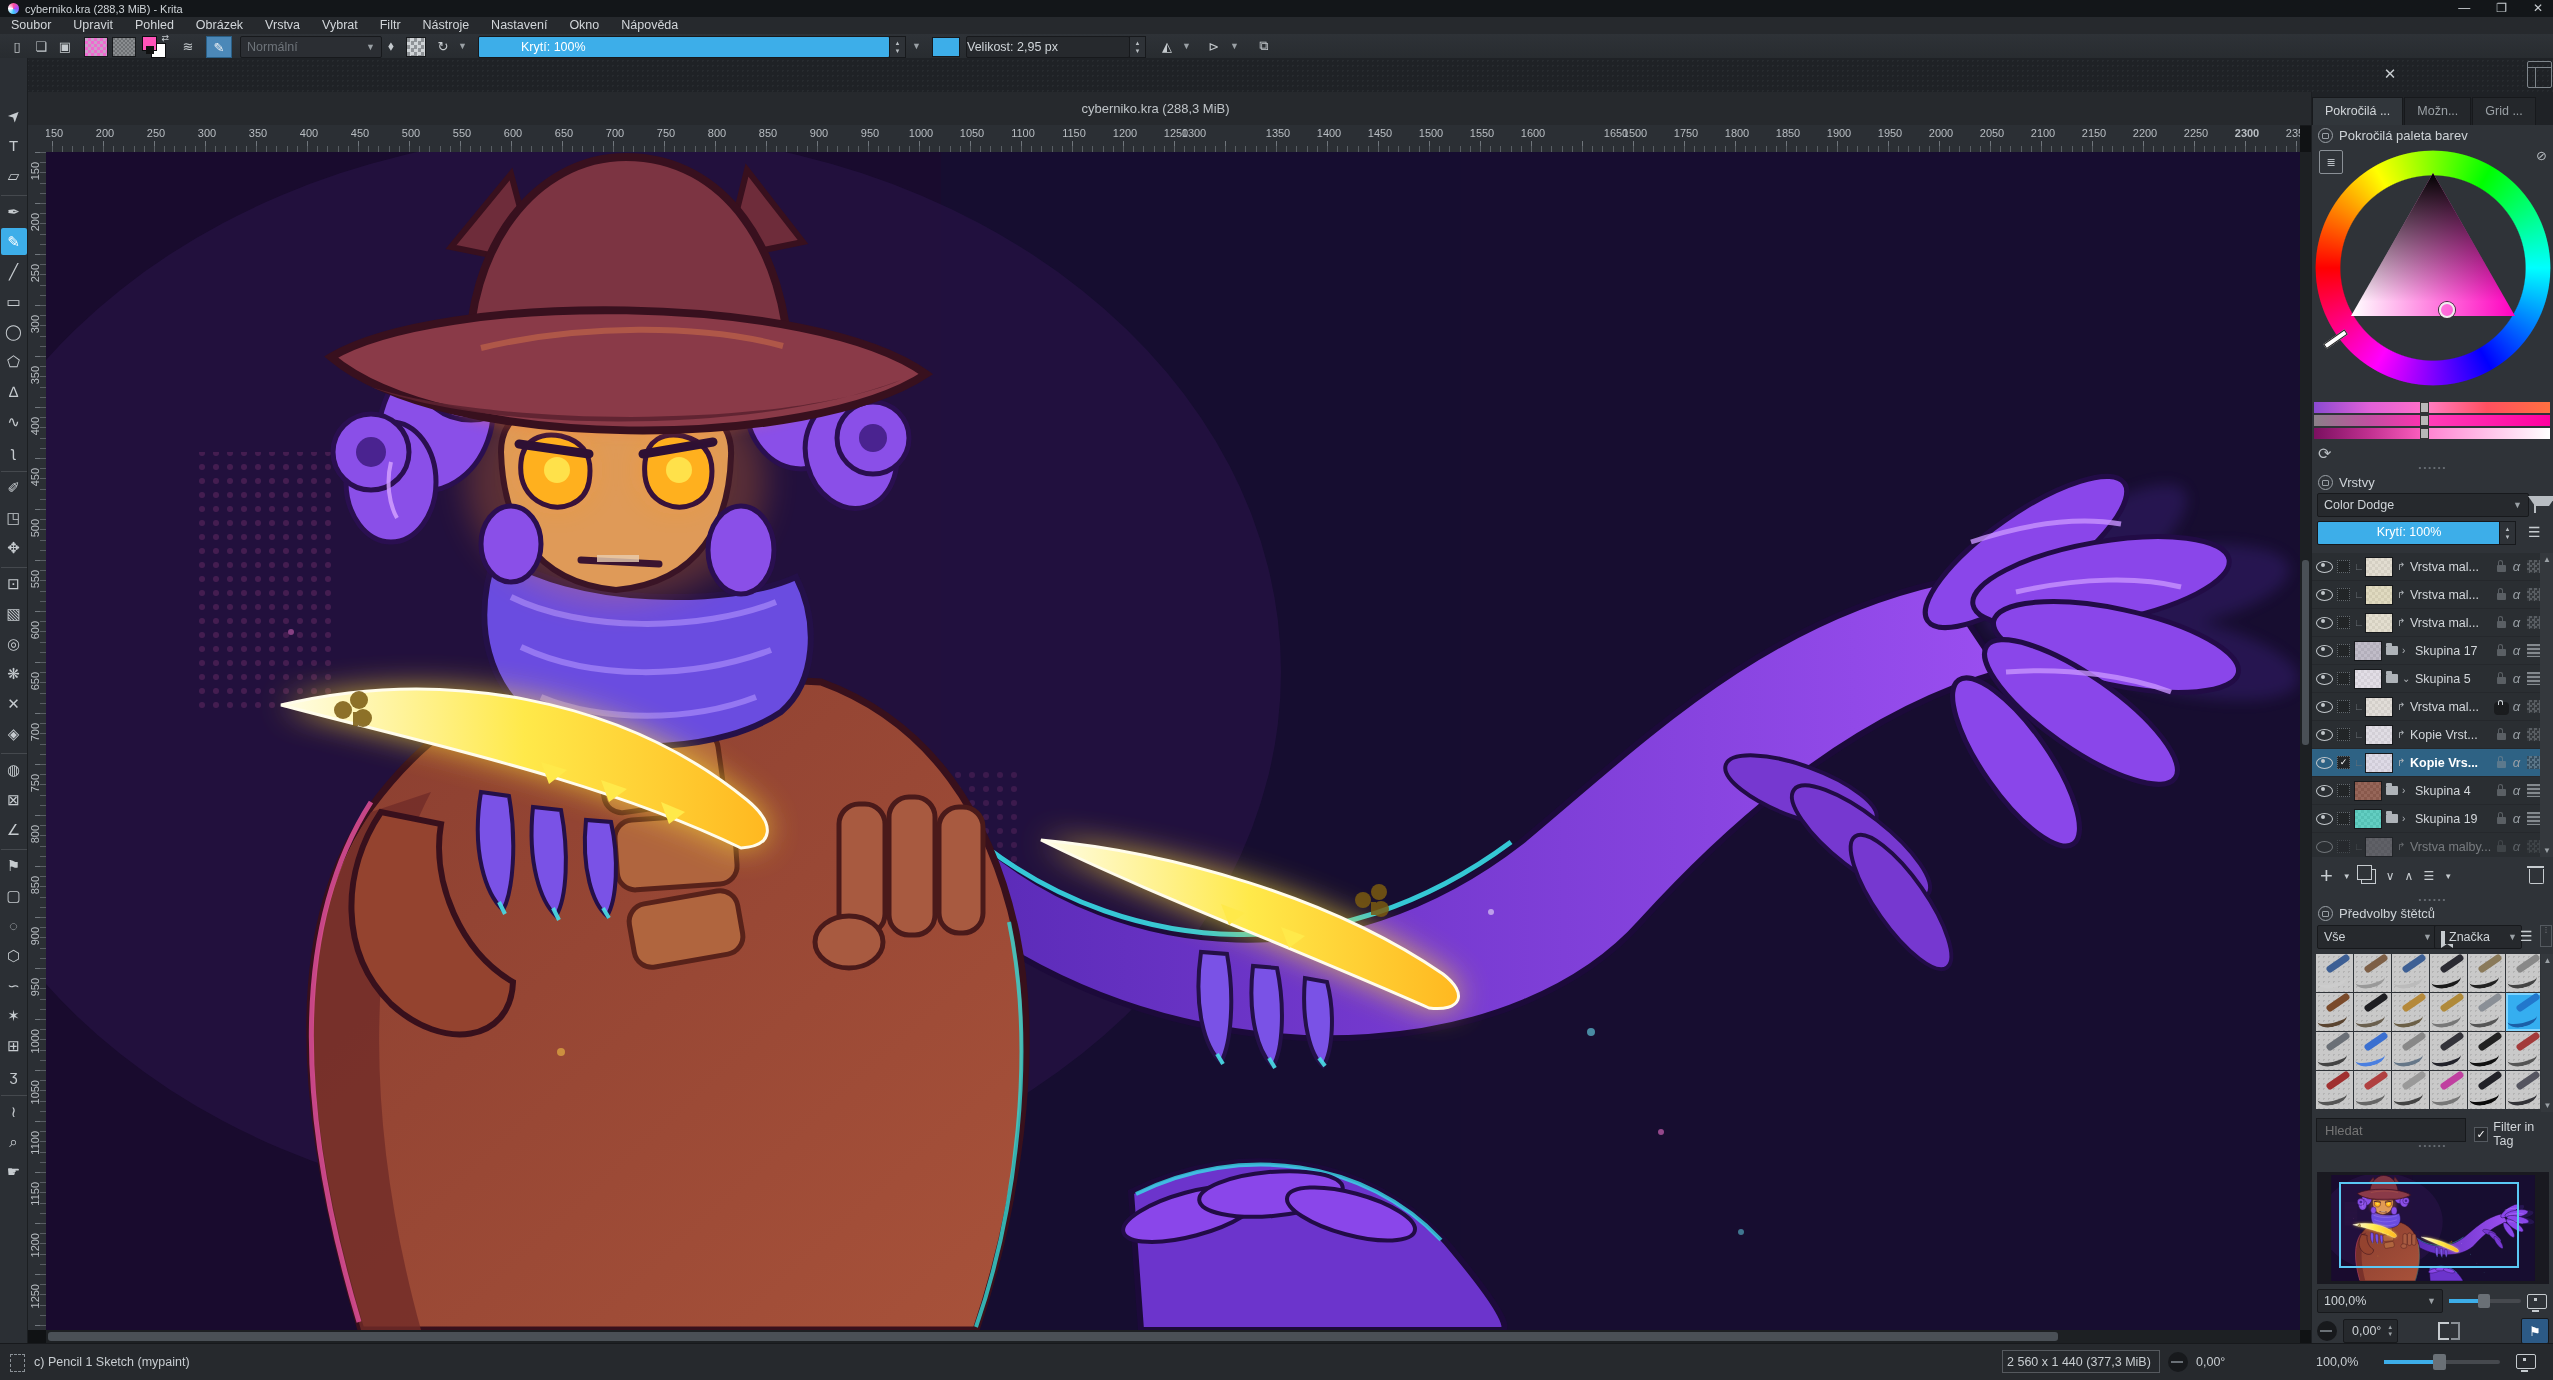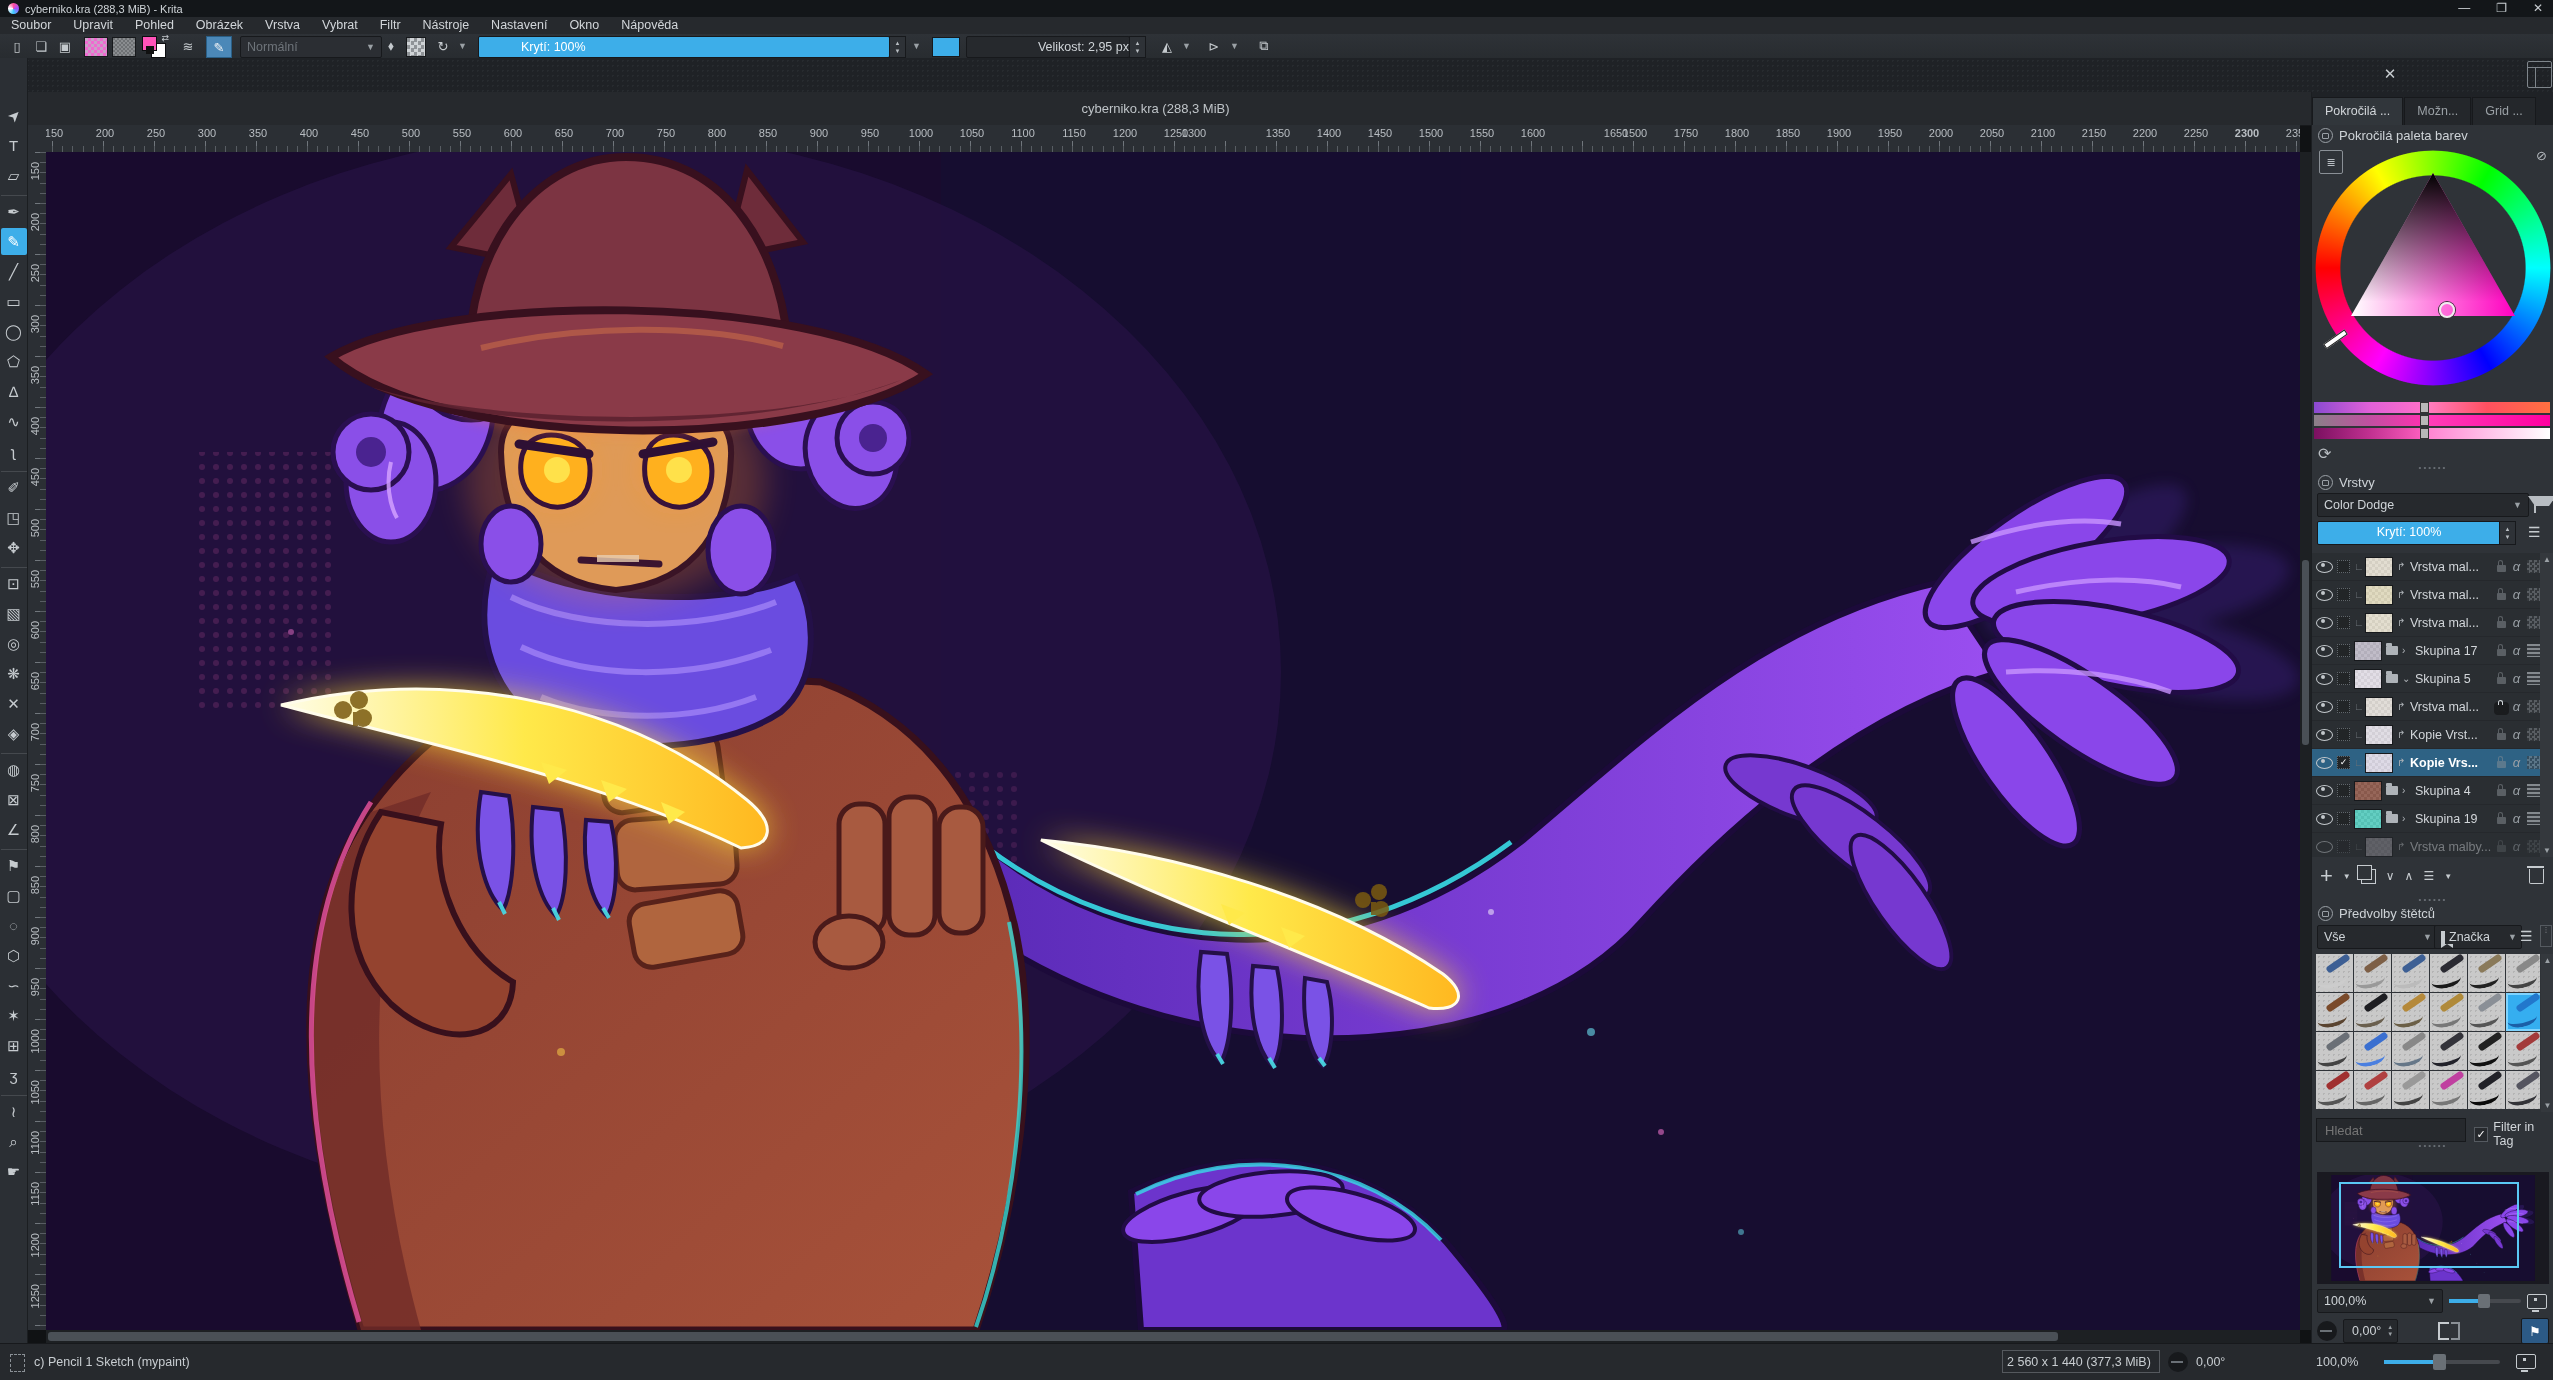--- a/index.html
+++ b/index.html
@@ -254,21 +254,21 @@
     <div class="fill" style="width:100%;"></div>
     <div class="lbl" style="padding-left:42px;">Krytí: 100%</div>
   </div>
   <div class="spin" style="left:889px;">
       <span>▲</span>
       <span>▼</span>
     </div>
   <span class="mini-car" style="left:912px;">▼</span>
   <div class="swatch" style="left:932px;width:26px;background:#3daee9;"></div>
   <div class="kslider" style="left:966px;width:162px;">
-    <div class="lbl" style="text-align:right;color:#cfd4d8;">Velikost: 2,95 px</div>
+    <div class="lbl" style="text-align:left;color:#cfd4d8;">Velikost: 2,95 px</div>
   </div>
   <div class="spin" style="left:1129px;">
       <span>▲</span>
       <span>▼</span>
     </div>
   <div class="tbtn" style="left:1155px;width:24px;">◭</div>
   <span class="mini-car" style="left:1182px;">▼</span>
   <div class="tbtn" style="left:1202px;width:24px;">⊳</div>
   <span class="mini-car" style="left:1230px;">▼</span>
   <div class="tbtn" style="left:1252px;width:24px;">⧉</div>

